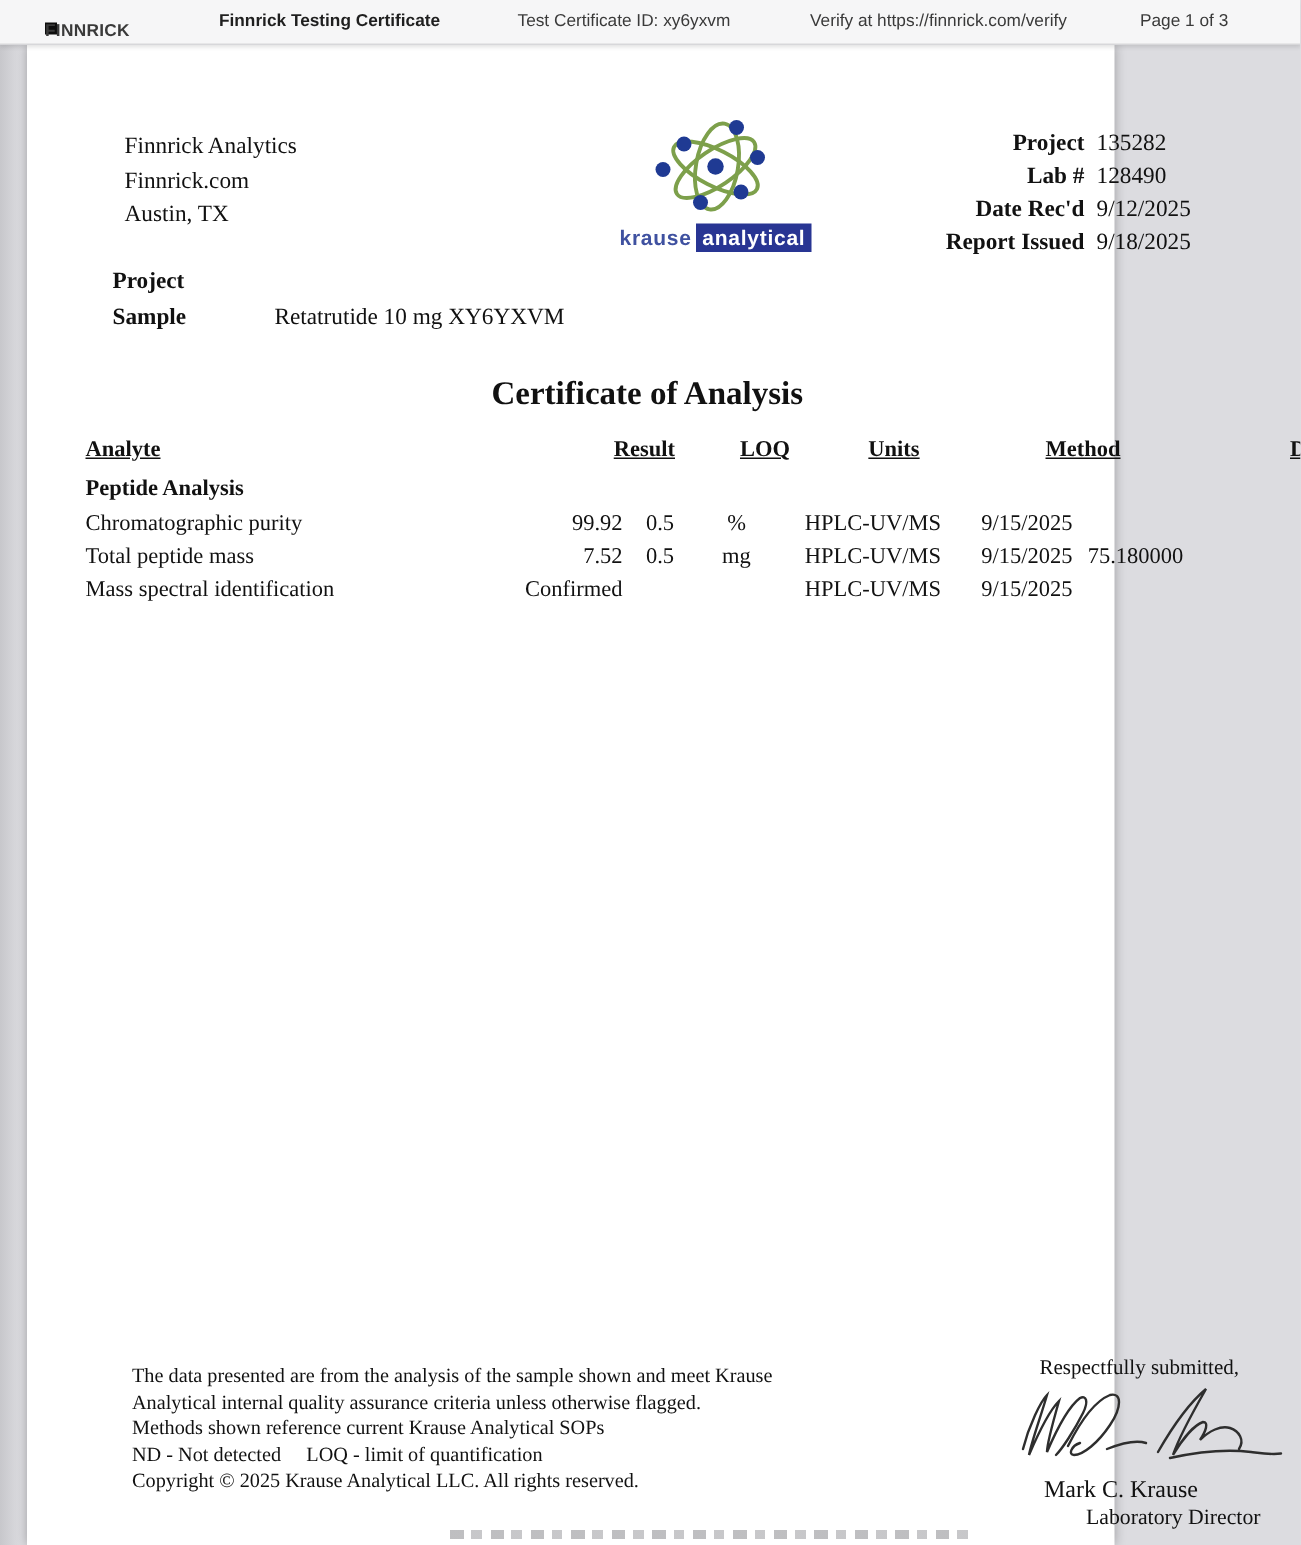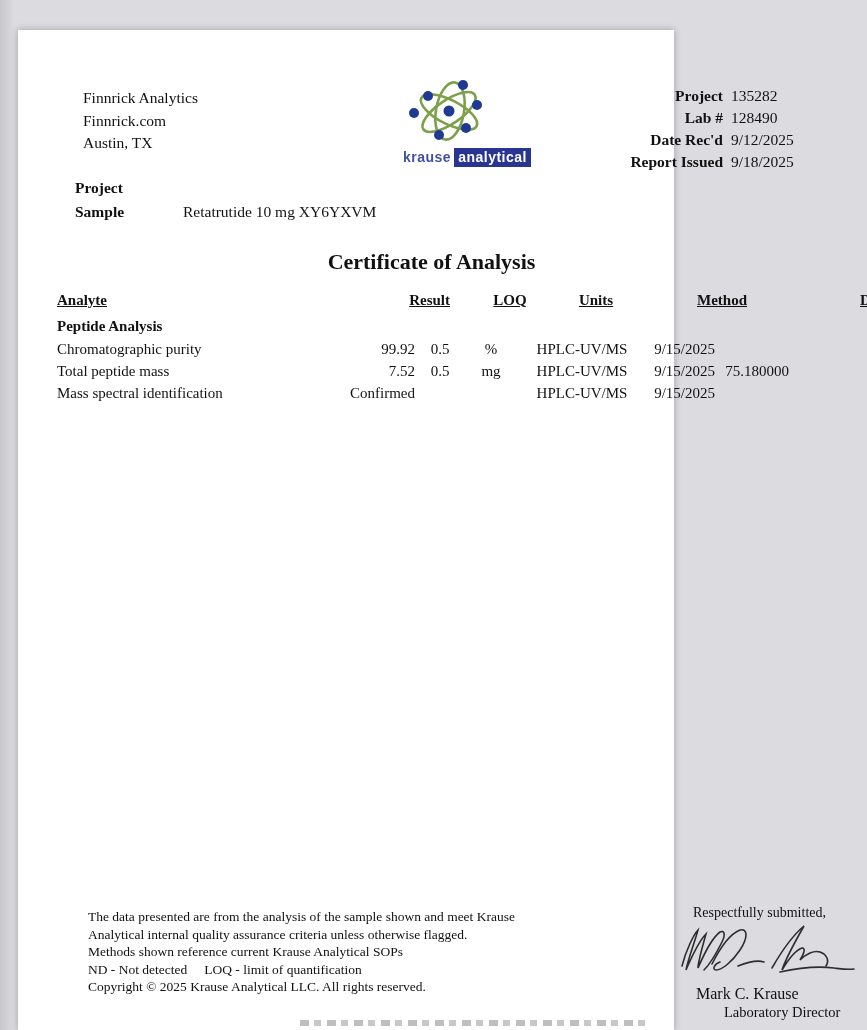--- a/index.html
+++ b/index.html
@@ -18,27 +18,27 @@
   }
   .topbar span { position:absolute; top:8px; font-size:11.5px; color:#3a3a3a; white-space:nowrap; }
   .brand { left:30px; top:7px !important; font-weight:bold; font-size:13px !important; color:#0d0d0d !important; letter-spacing:.2px; display:flex; align-items:center; gap:5px; }
   .brand .sq { width:8px; height:8px; background:#0d0d0d; display:inline-block; }
   .tb-title { left:146px; font-weight:bold; color:#1f1f1f !important; }
   .tb-cert { left:345px; }
   .tb-verify { left:540px; }
   .tb-page { left:760px; }
   
   .page {
-    position:absolute; left:18px; top:30px; width:656px; height:1000px;
+    position:absolute; left:18px; top:30px; width:725px; height:1000px;
     background:#ffffff; box-shadow:0 0 7px rgba(0,0,0,.28);
   }
   .abs { position:absolute; white-space:nowrap; }
   .lab-info { left:65px; top:57px; font-size:15.5px; line-height:22.5px; }
   
-  .logo-wrap { left:385px; top:50px; width:110px; text-align:left; }
+  .logo-wrap { left:395px; top:50px; width:110px; text-align:right; }
   .logo-word { margin-top:1px; font-family:"Liberation Sans", sans-serif; font-size:14px; font-weight:bold; letter-spacing:.5px; }
   .logo-word .w1 { color:#3f51a0; padding-right:3px; }
   .logo-word .w2 { background:#283593; color:#ffffff; padding:1px 4px 2px 4px; }
   
   .meta { left:560px; top:55px; width:250px; font-size:15.5px; }
   .meta-row { display:flex; line-height:22px; }
   .meta-label { flex:0 0 145px; text-align:right; font-weight:bold; }
   .meta-value { flex:1; padding-left:8px; }
   .lbl-project { left:57px; top:149px; font-weight:bold; font-size:15.5px; }
   .lbl-sample { left:57px; top:173px; font-weight:bold; font-size:15.5px; }
@@ -66,20 +66,30 @@
   .clipped-line {
     left:282px; top:990px; width:350px; height:6px; overflow:hidden; opacity:.55;
     background:repeating-linear-gradient(90deg,#8a8a8e 0 9px,transparent 9px 14px,#9a9a9e 14px 21px,transparent 21px 27px);
   }
 </style>
 </head>
 <body>
 
 <div class="canvas">
 
+  <div class="topbar">
+    <span class="brand">
+        <span class="sq"></span>
+        <span>FINNRICK</span>
+      </span>
+    <span class="tb-title">Finnrick Testing Certificate</span>
+    <span class="tb-cert">Test Certificate ID: xy6yxvm</span>
+    <span class="tb-verify">Verify at https://finnrick.com/verify</span>
+    <span class="tb-page">Page 1 of 3</span>
+  </div>
 
   <div class="page">
 
     <div class="abs lab-info">
       <div>Finnrick Analytics</div>
       <div>Finnrick.com</div>
       <div>Austin, TX</div>
     </div>
 
     <div class="abs logo-wrap">

